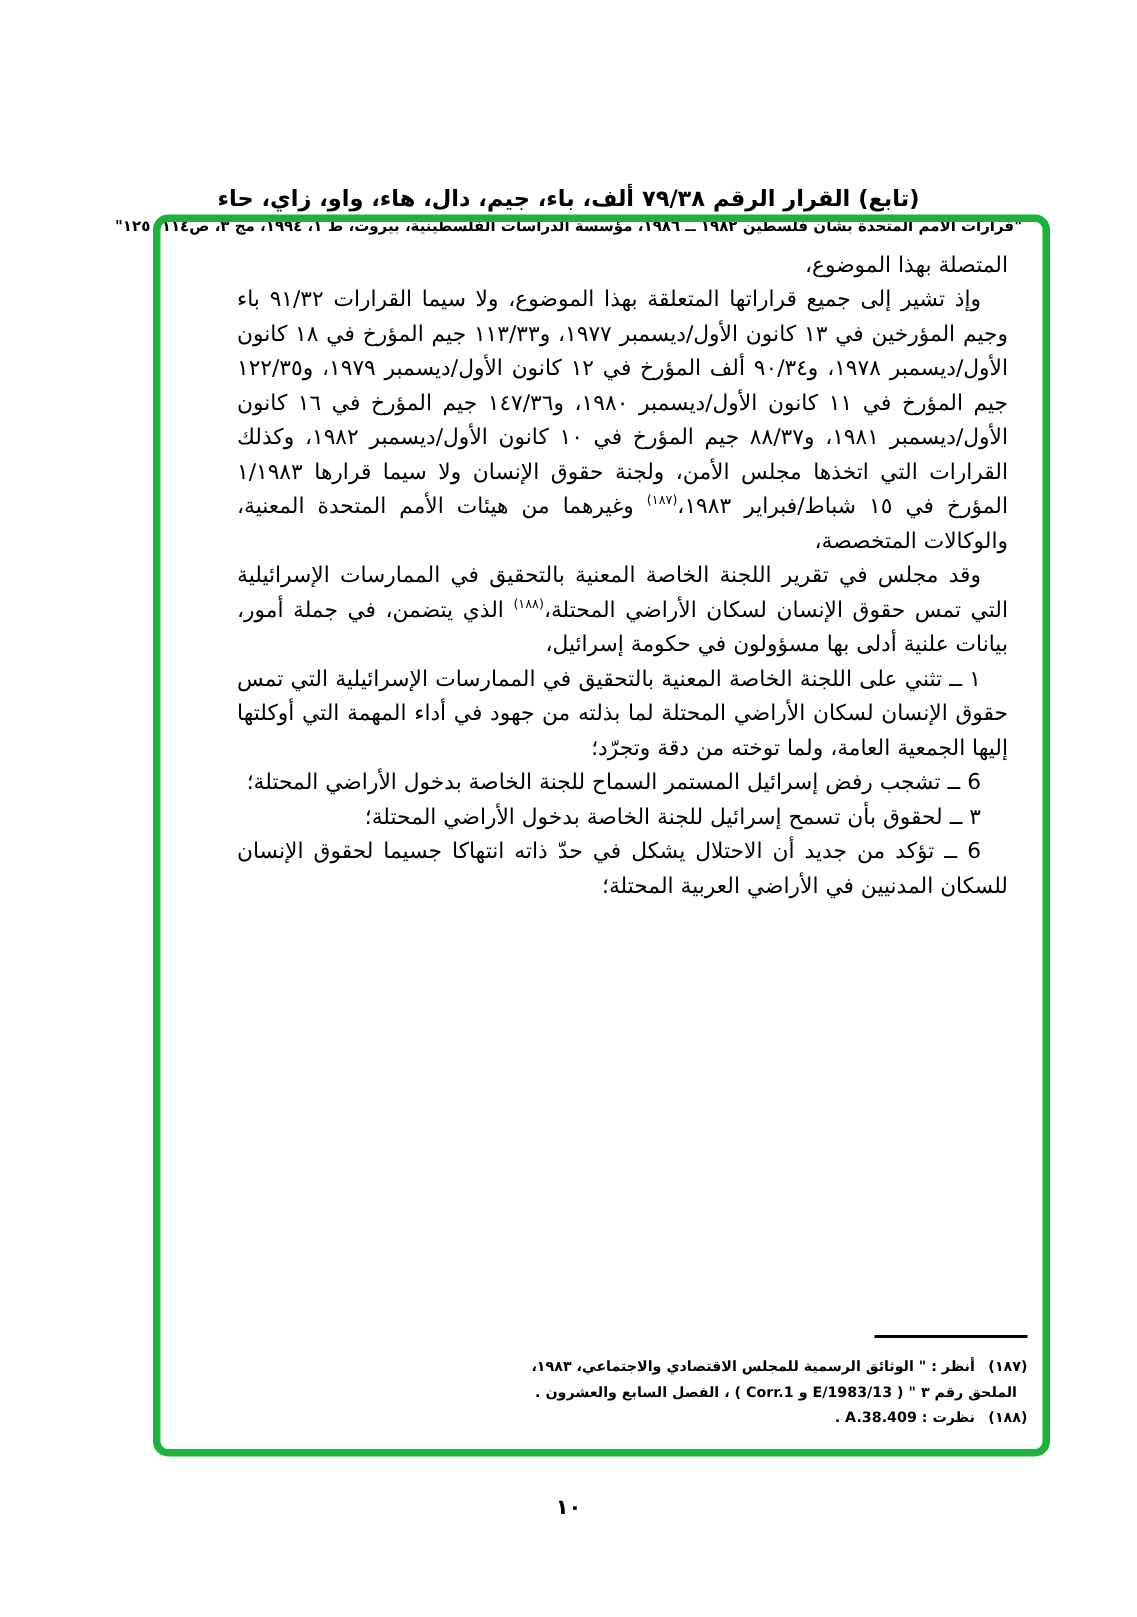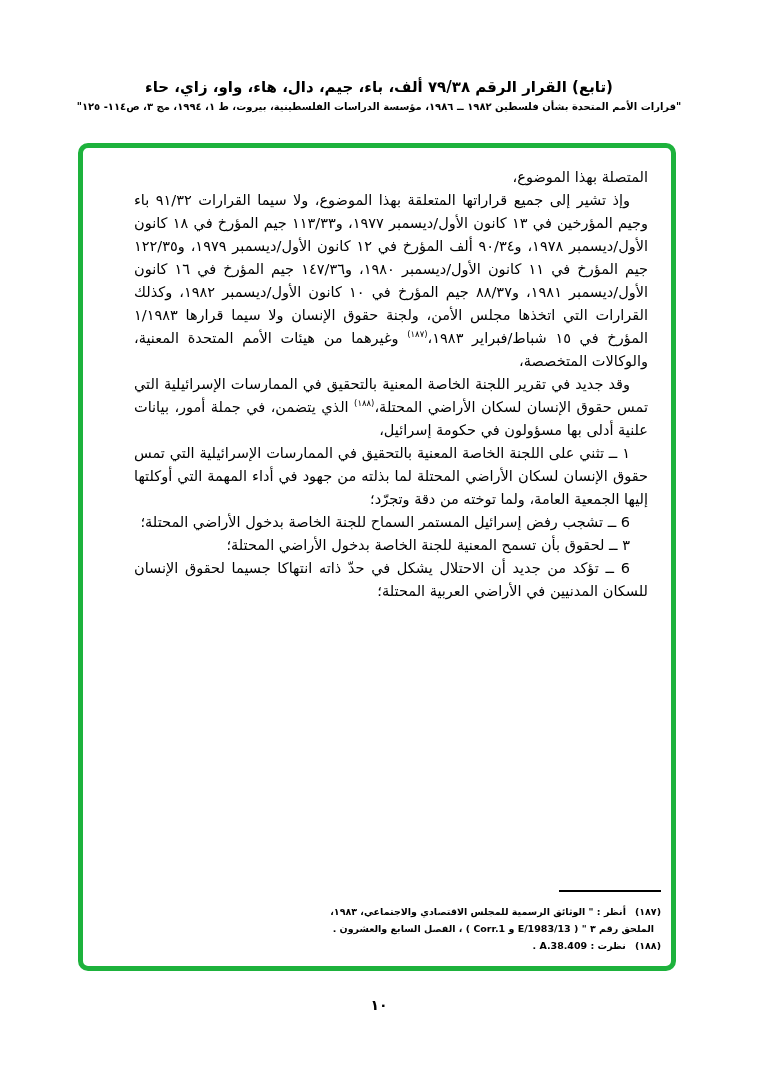--- a/index.html
+++ b/index.html
@@ -7,21 +7,21 @@
     position:relative;
     width:758px; height:1078px;
     margin:0 auto;
     background:#ffffff;
     font-family:"DejaVu Sans", sans-serif;
     color:#000;
     overflow:hidden;
   }
   
   .header { position:absolute; top:78px; left:0; right:0; text-align:center; direction:rtl; }
-  .header-title { font-size:15px; font-weight:bold; letter-spacing:0; }
+  .header-title { font-size:15px; font-weight:bold; letter-spacing:0;margin-top:45px; }
   .header-source { font-size:10px; font-weight:bold; margin-top:5px; white-space:nowrap; }
   
   .green-box {
     position:absolute;
     left:78px; top:143px;
     width:588px; height:818px;
     border:5px solid #1DB23C;
     border-radius:10px;
     box-sizing:content-box;
   }
@@ -72,29 +72,29 @@
 </head>
 <body>
 
 <div class="page">
 
   <div class="header">
     <div class="header-title">(تابع) القرار الرقم ٧٩/٣٨ ألف، باء، جيم، دال، هاء، واو، زاي، حاء</div>
     <div class="header-source">"قرارات الأمم المتحدة بشأن فلسطين ١٩٨٢ ــ ١٩٨٦، مؤسسة الدراسات الفلسطينية، بيروت، ط ١، ١٩٩٤، مج ٣، ص١١٤- ١٢٥"</div>
   </div>
 
-  <div class="green-box" style="border-color: rgb(29, 178, 60);">
+  <div class="green-box" style="border-color: rgb(29, 178, 60); margin-left: 24px;">
 
     <div class="body-text" id="body-text">
         <p><span>المتصلة بهذا الموضوع،</span></p>
         <p class="indent"><b>وإذ تشير</b><span> إلى جميع قراراتها المتعلقة بهذا الموضوع، ولا سيما القرارات ٩١/٣٢ باء وجيم المؤرخين في ١٣ كانون الأول/ديسمبر ١٩٧٧، و١١٣/٣٣ جيم المؤرخ في ١٨ كانون الأول/ديسمبر ١٩٧٨، و٩٠/٣٤ ألف المؤرخ في ١٢ كانون الأول/ديسمبر ١٩٧٩، و١٢٢/٣٥ جيم المؤرخ في ١١ كانون الأول/ديسمبر ١٩٨٠، و١٤٧/٣٦ جيم المؤرخ في ١٦ كانون الأول/ديسمبر ١٩٨١، و٨٨/٣٧ جيم المؤرخ في ١٠ كانون الأول/ديسمبر ١٩٨٢، وكذلك القرارات التي اتخذها مجلس الأمن، ولجنة حقوق الإنسان ولا سيما قرارها ١/١٩٨٣ المؤرخ في ١٥ شباط/فبراير ١٩٨٣،</span><span class="fnref">(١٨٧)</span><span> وغيرهما من هيئات الأمم المتحدة المعنية، والوكالات المتخصصة،</span></p>
-        <p class="indent"><b>وقد جديد</b><span> في تقرير اللجنة الخاصة المعنية بالتحقيق في الممارسات الإسرائيلية التي تمس حقوق الإنسان لسكان الأراضي المحتلة،</span><span class="fnref">(١٨٨)</span><span> الذي يتضمن، في جملة أمور، بيانات علنية أدلى بها مسؤولون في حكومة إسرائيل،</span></p>
+        <p class="indent"><b>وقد مجلس</b><span> في تقرير اللجنة الخاصة المعنية بالتحقيق في الممارسات الإسرائيلية التي تمس حقوق الإنسان لسكان الأراضي المحتلة،</span><span class="fnref">(١٨٨)</span><span> الذي يتضمن، في جملة أمور، بيانات علنية أدلى بها مسؤولون في حكومة إسرائيل،</span></p>
         <p class="indent"><span>١ ــ </span><b>تثني</b><span> على اللجنة الخاصة المعنية بالتحقيق في الممارسات الإسرائيلية التي تمس حقوق الإنسان لسكان الأراضي المحتلة لما بذلته من جهود في أداء المهمة التي أوكلتها إليها الجمعية العامة، ولما توخته من دقة وتجرّد؛</span></p>
         <p class="indent"><span>6 ــ </span><b>تشجب</b><span> رفض إسرائيل المستمر السماح للجنة الخاصة بدخول الأراضي المحتلة؛</span></p>
-        <p class="indent"><span>٣ ــ </span><b>لحقوق</b><span> بأن تسمح المعنية للجنة الخاصة بدخول الأراضي المحتلة؛</span></p>
+        <p class="indent"><span>٣ ــ </span><b>لحقوق</b><span> بأن تسمح إسرائيل للجنة الخاصة بدخول الأراضي المحتلة؛</span></p>
         <p class="indent"><span>6 ــ </span><b>تؤكد من جديد</b><span> أن الاحتلال يشكل في حدّ ذاته انتهاكا جسيما لحقوق الإنسان للسكان المدنيين في الأراضي العربية المحتلة؛</span></p>
       </div>
 
     <div class="fn-area">
       <span class="fn-rule" style="background: rgb(0, 0, 0);"></span>
       <div id="footnotes">
           <div class="footnote">
             <div class="fn-line"><span class="fn-marker">(١٨٧)</span><span>أنظر : " الوثائق الرسمية للمجلس الاقتصادي والاجتماعي، ١٩٨٣،</span></div>
             <div class="fn-line fn-cont">الملحق رقم ٣ " ( E/1983/13 و Corr.1 ) ، الفصل السابع والعشرون .</div>
           </div>

